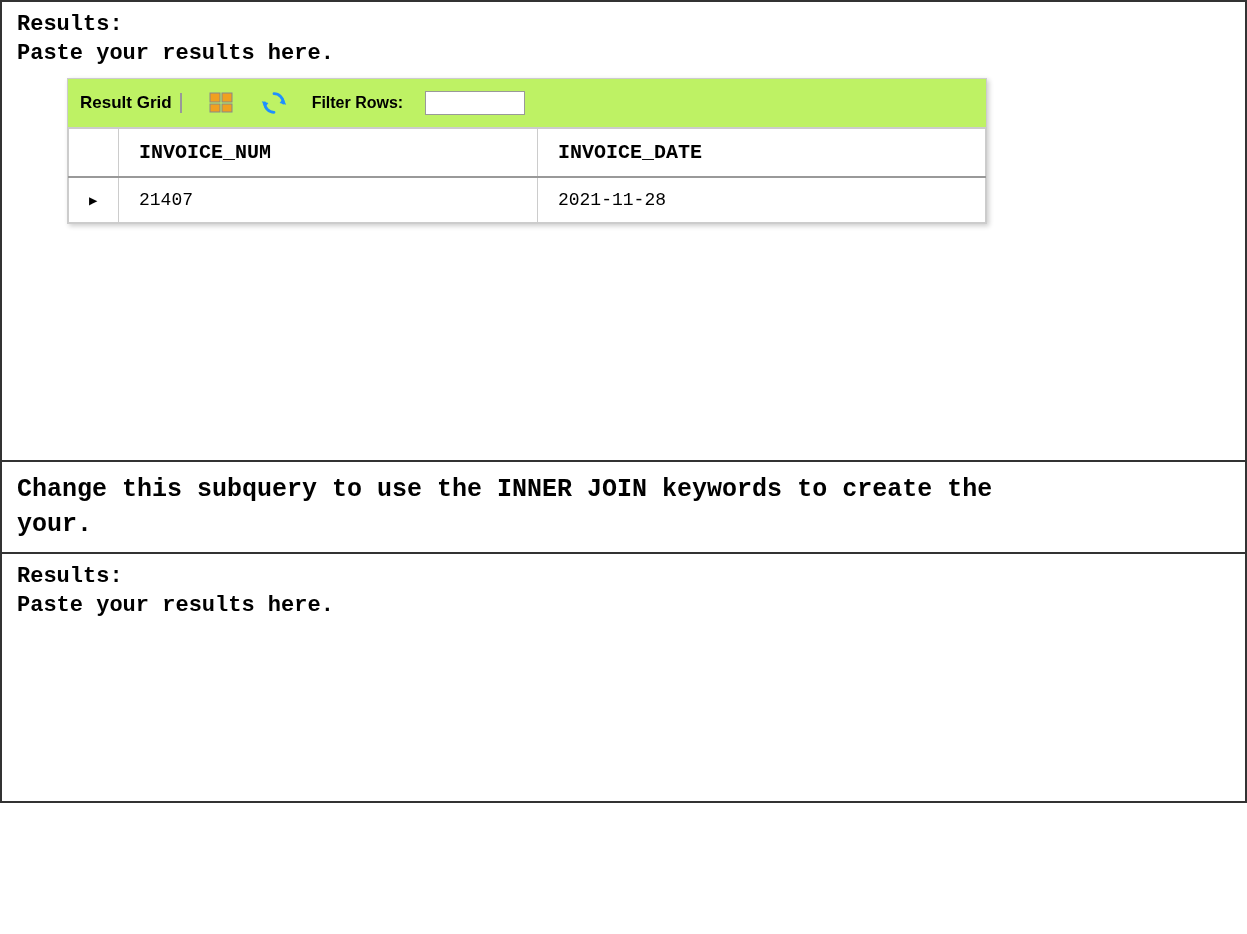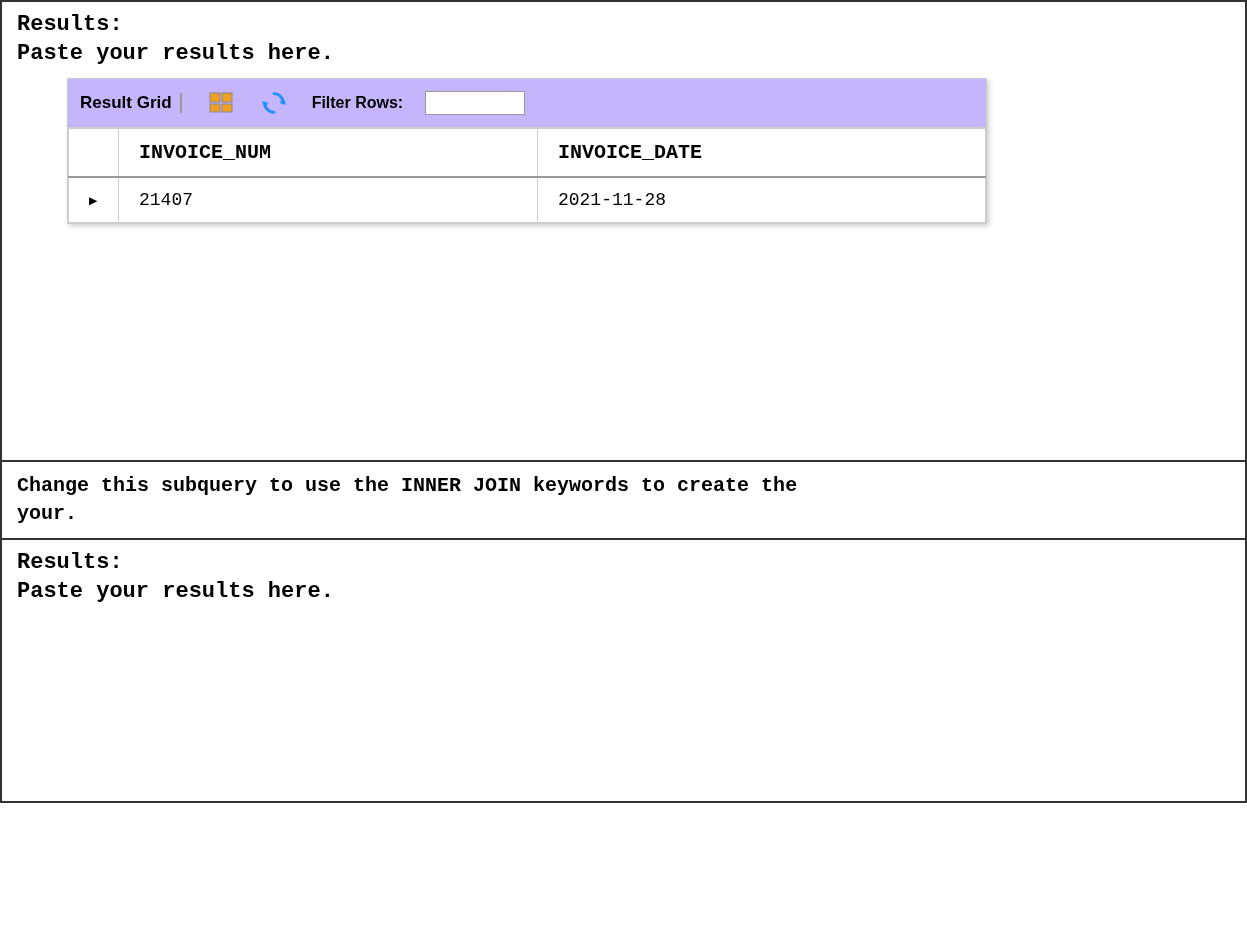--- a/index.html
+++ b/index.html
@@ -54,21 +54,21 @@
     .result-grid-container {
       margin-left: 50px;
       margin-top: 5px;
       width: 920px;
       border: 1px solid #ccc;
       background: #f5f5f5;
       box-shadow: 2px 2px 5px rgba(0,0,0,0.2);
     }
 
     .result-grid-toolbar {
-      background: #c4b5fd;
+      background: #bef264;
       border-bottom: 1px solid #ccc;
       padding: 8px 12px;
       display: flex;
       align-items: center;
       gap: 22px;
     }
 
     .toolbar-result-grid-label {
       font-size: 17px;
       font-weight: bold;
@@ -157,21 +157,21 @@
     }
 
     
     .section-instructions {
       border-bottom: 2px solid #333;
       padding: 10px 15px;
       background: #ffffff;
     }
 
     .instructions-text {
-      font-size: 20px;
+      font-size: 25px;
       font-weight: bold;
       color: #000;
       font-family: 'Courier New', Courier, monospace;
       line-height: 1.4;
     }
 
     
     .section-sql {
       border-bottom: 2px solid #333;
       padding: 10px 15px;

